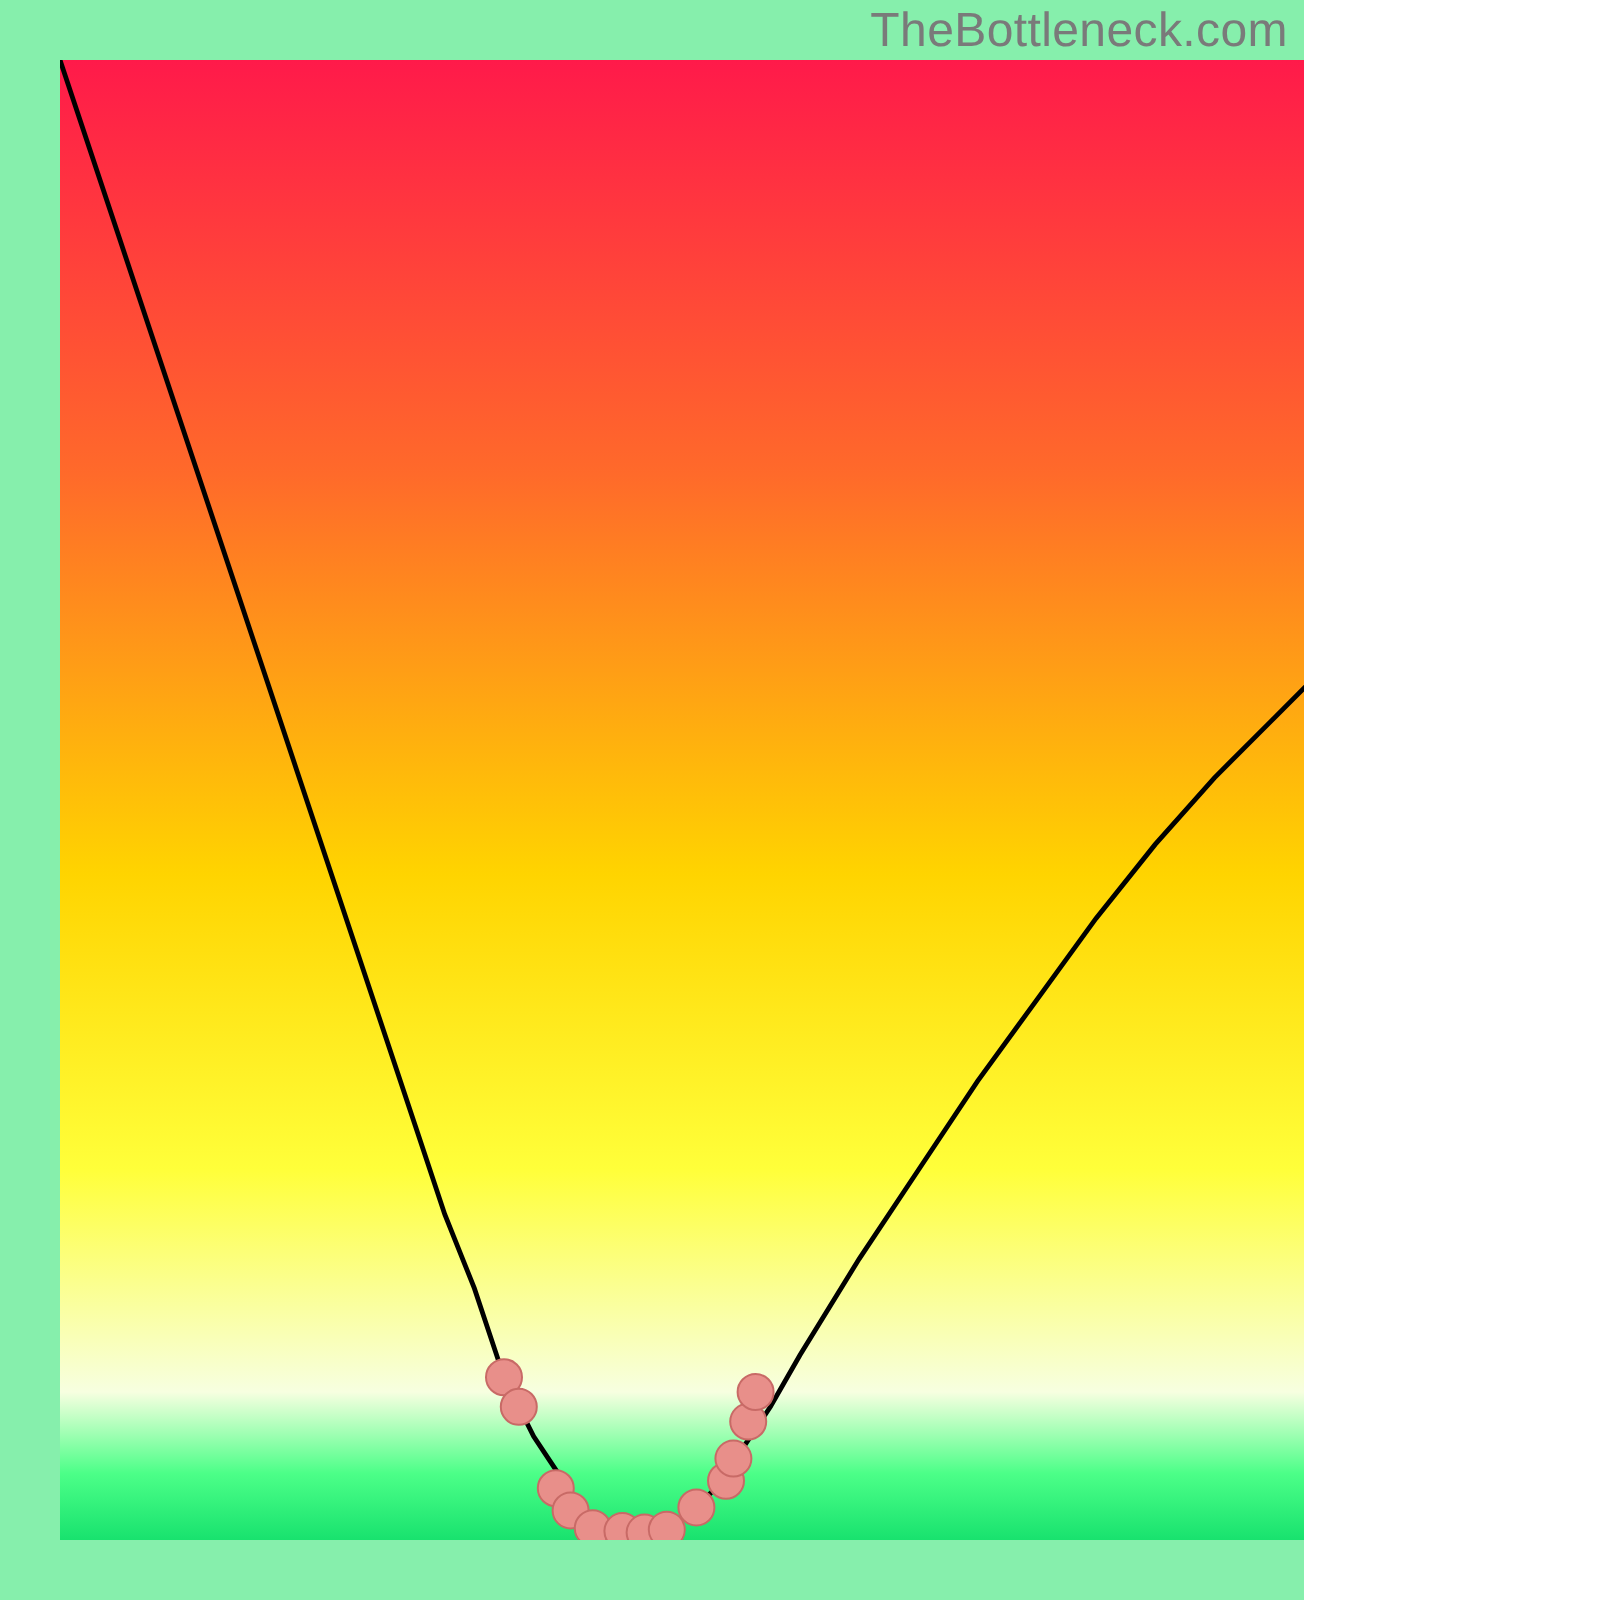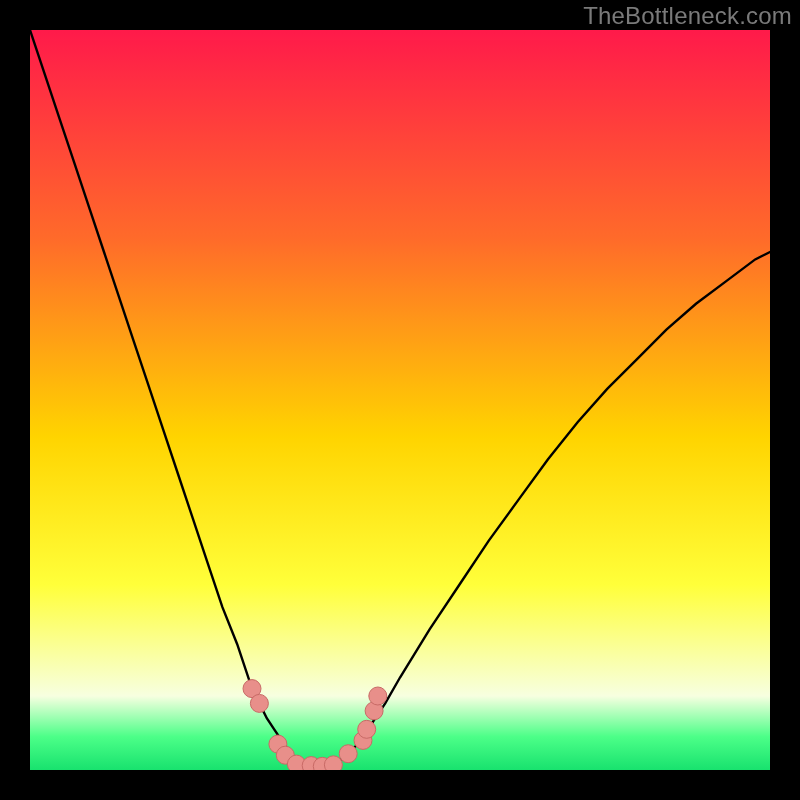--- a/index.html
+++ b/index.html
@@ -1,24 +1,24 @@
 <!DOCTYPE html>
 <html><head>
 <meta charset="utf-8">
 <style>
   body {
     margin: 0;
     padding: 0;
     background: #fff;
   }
   .frame {
-    width: 800px;
+    width: 652px;
     height: 800px;
     position: relative;
-    background: #000000;
+    background: #86efac;
     overflow: hidden;
   }
   .plot {
     position: absolute;
     left: 30px;
     top: 30px;
     width: 740px;
     height: 740px;
   }
   .watermark {

